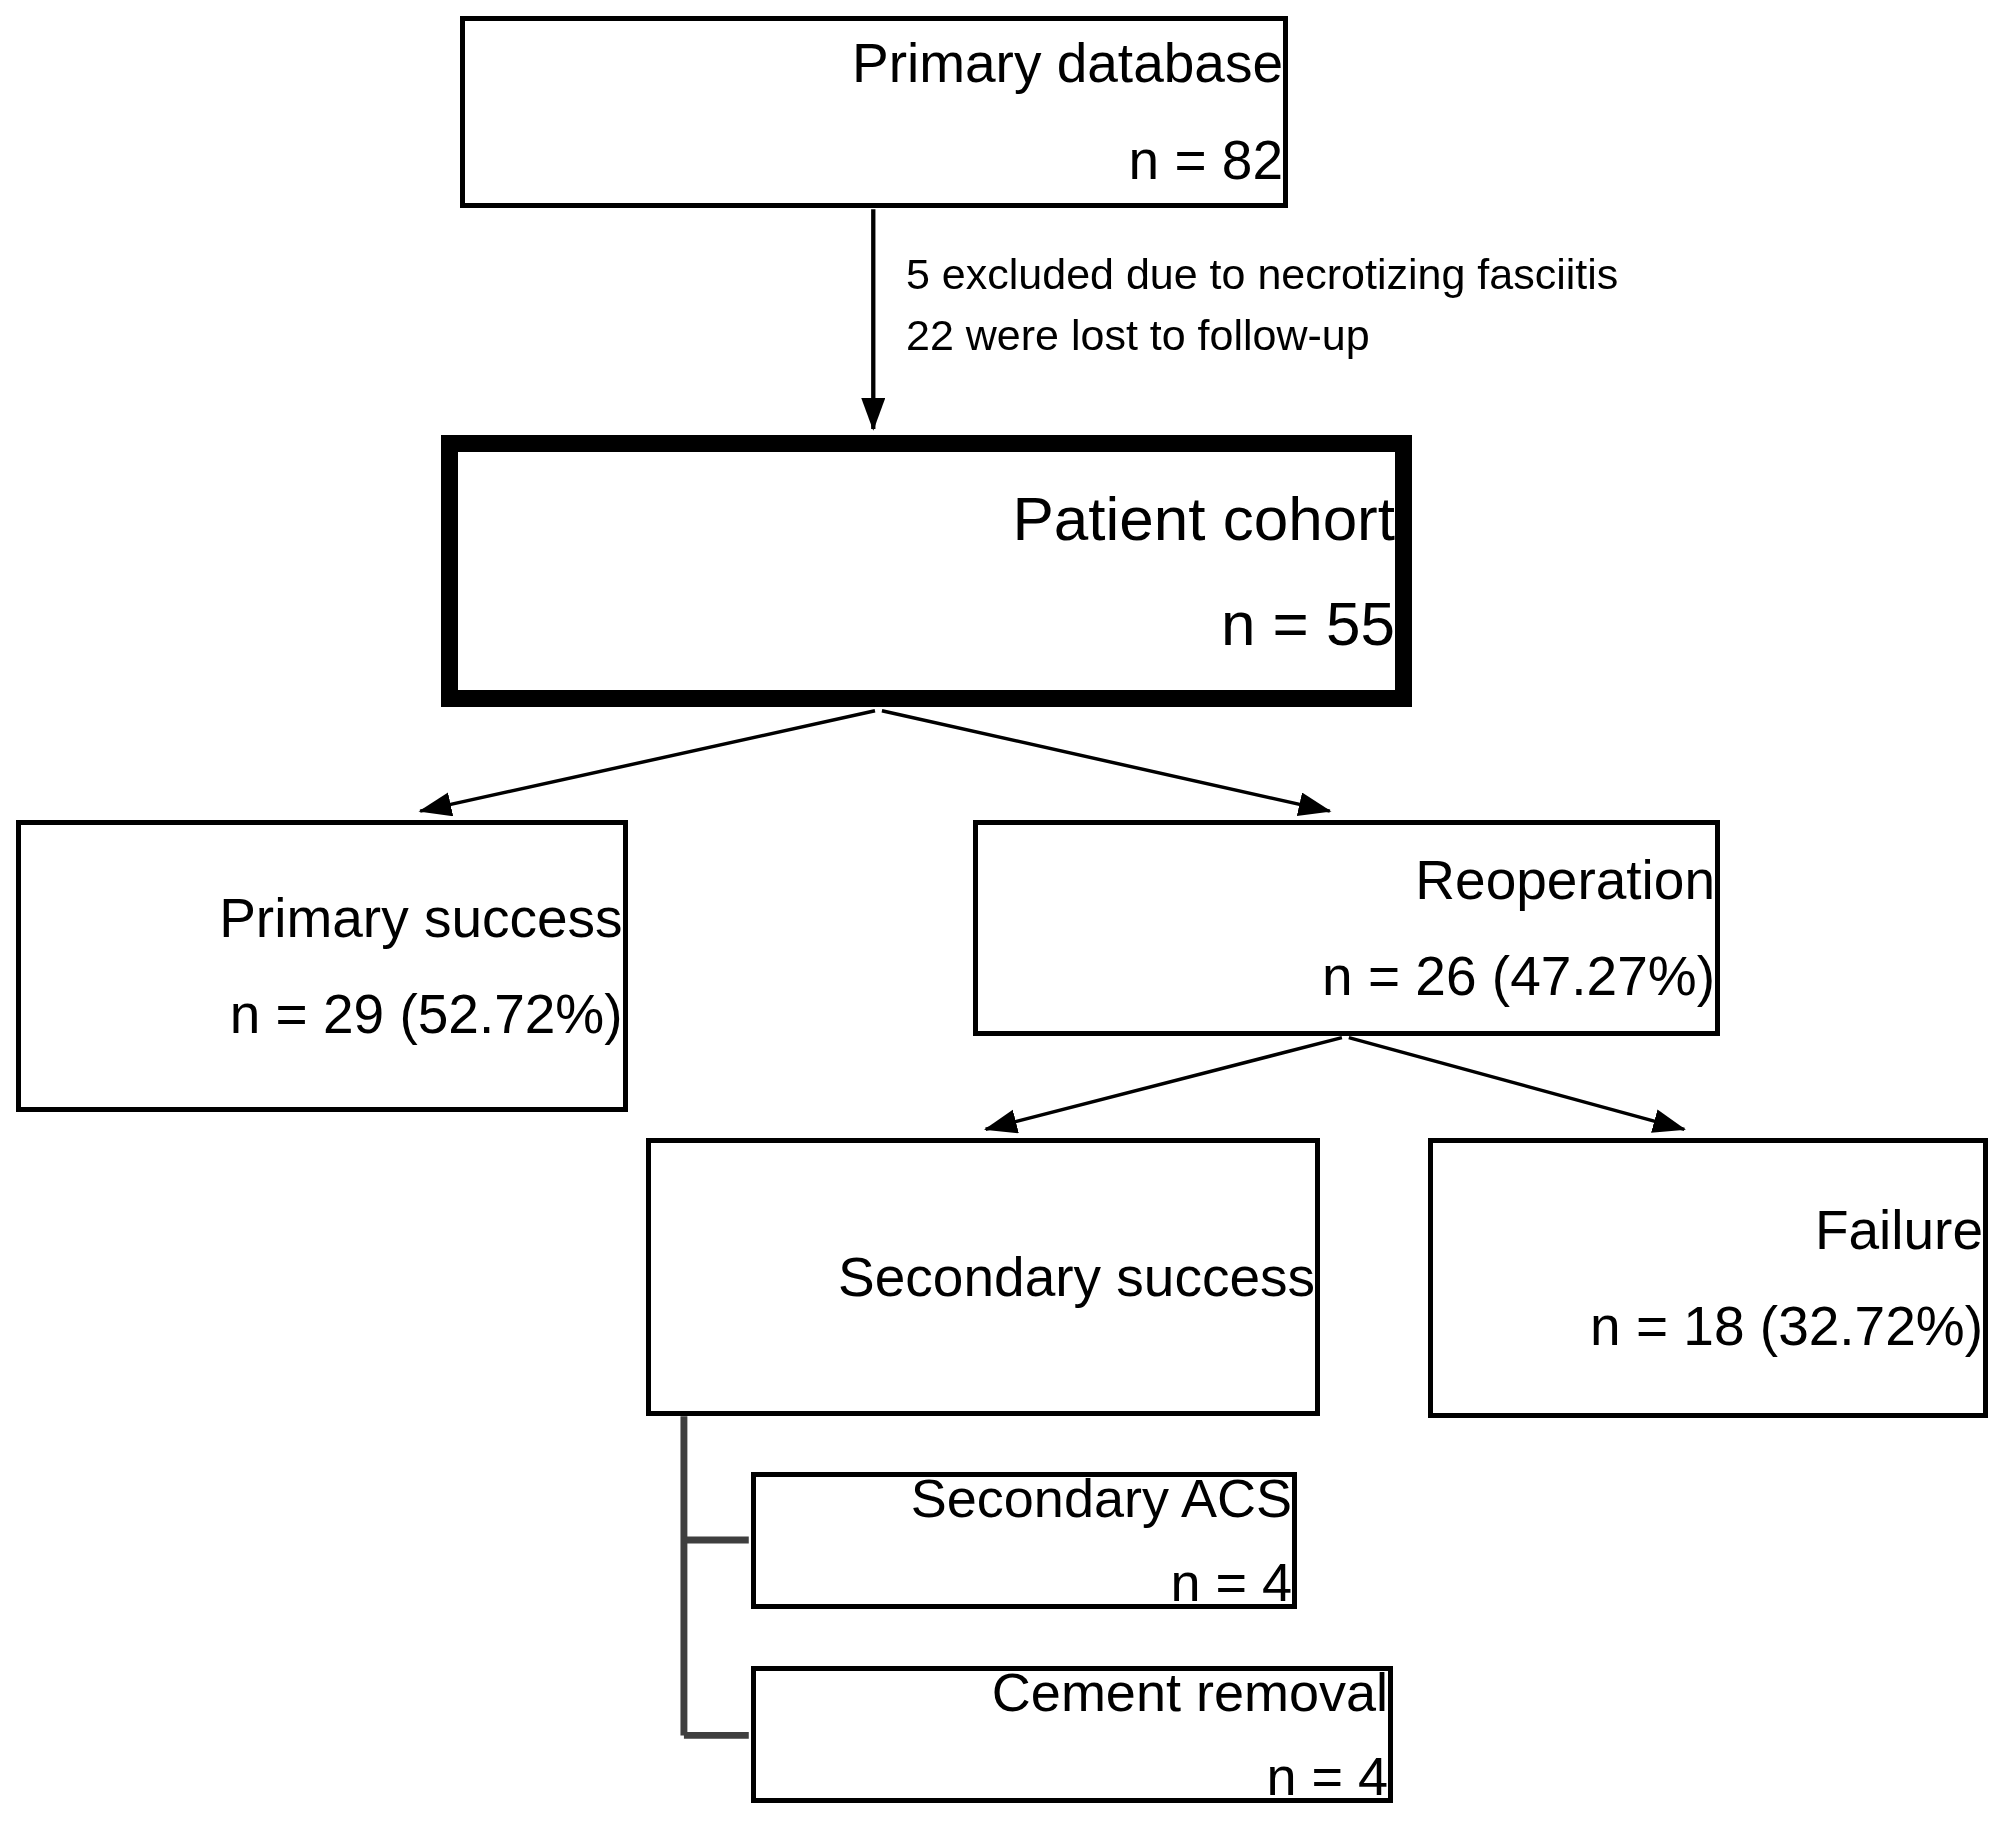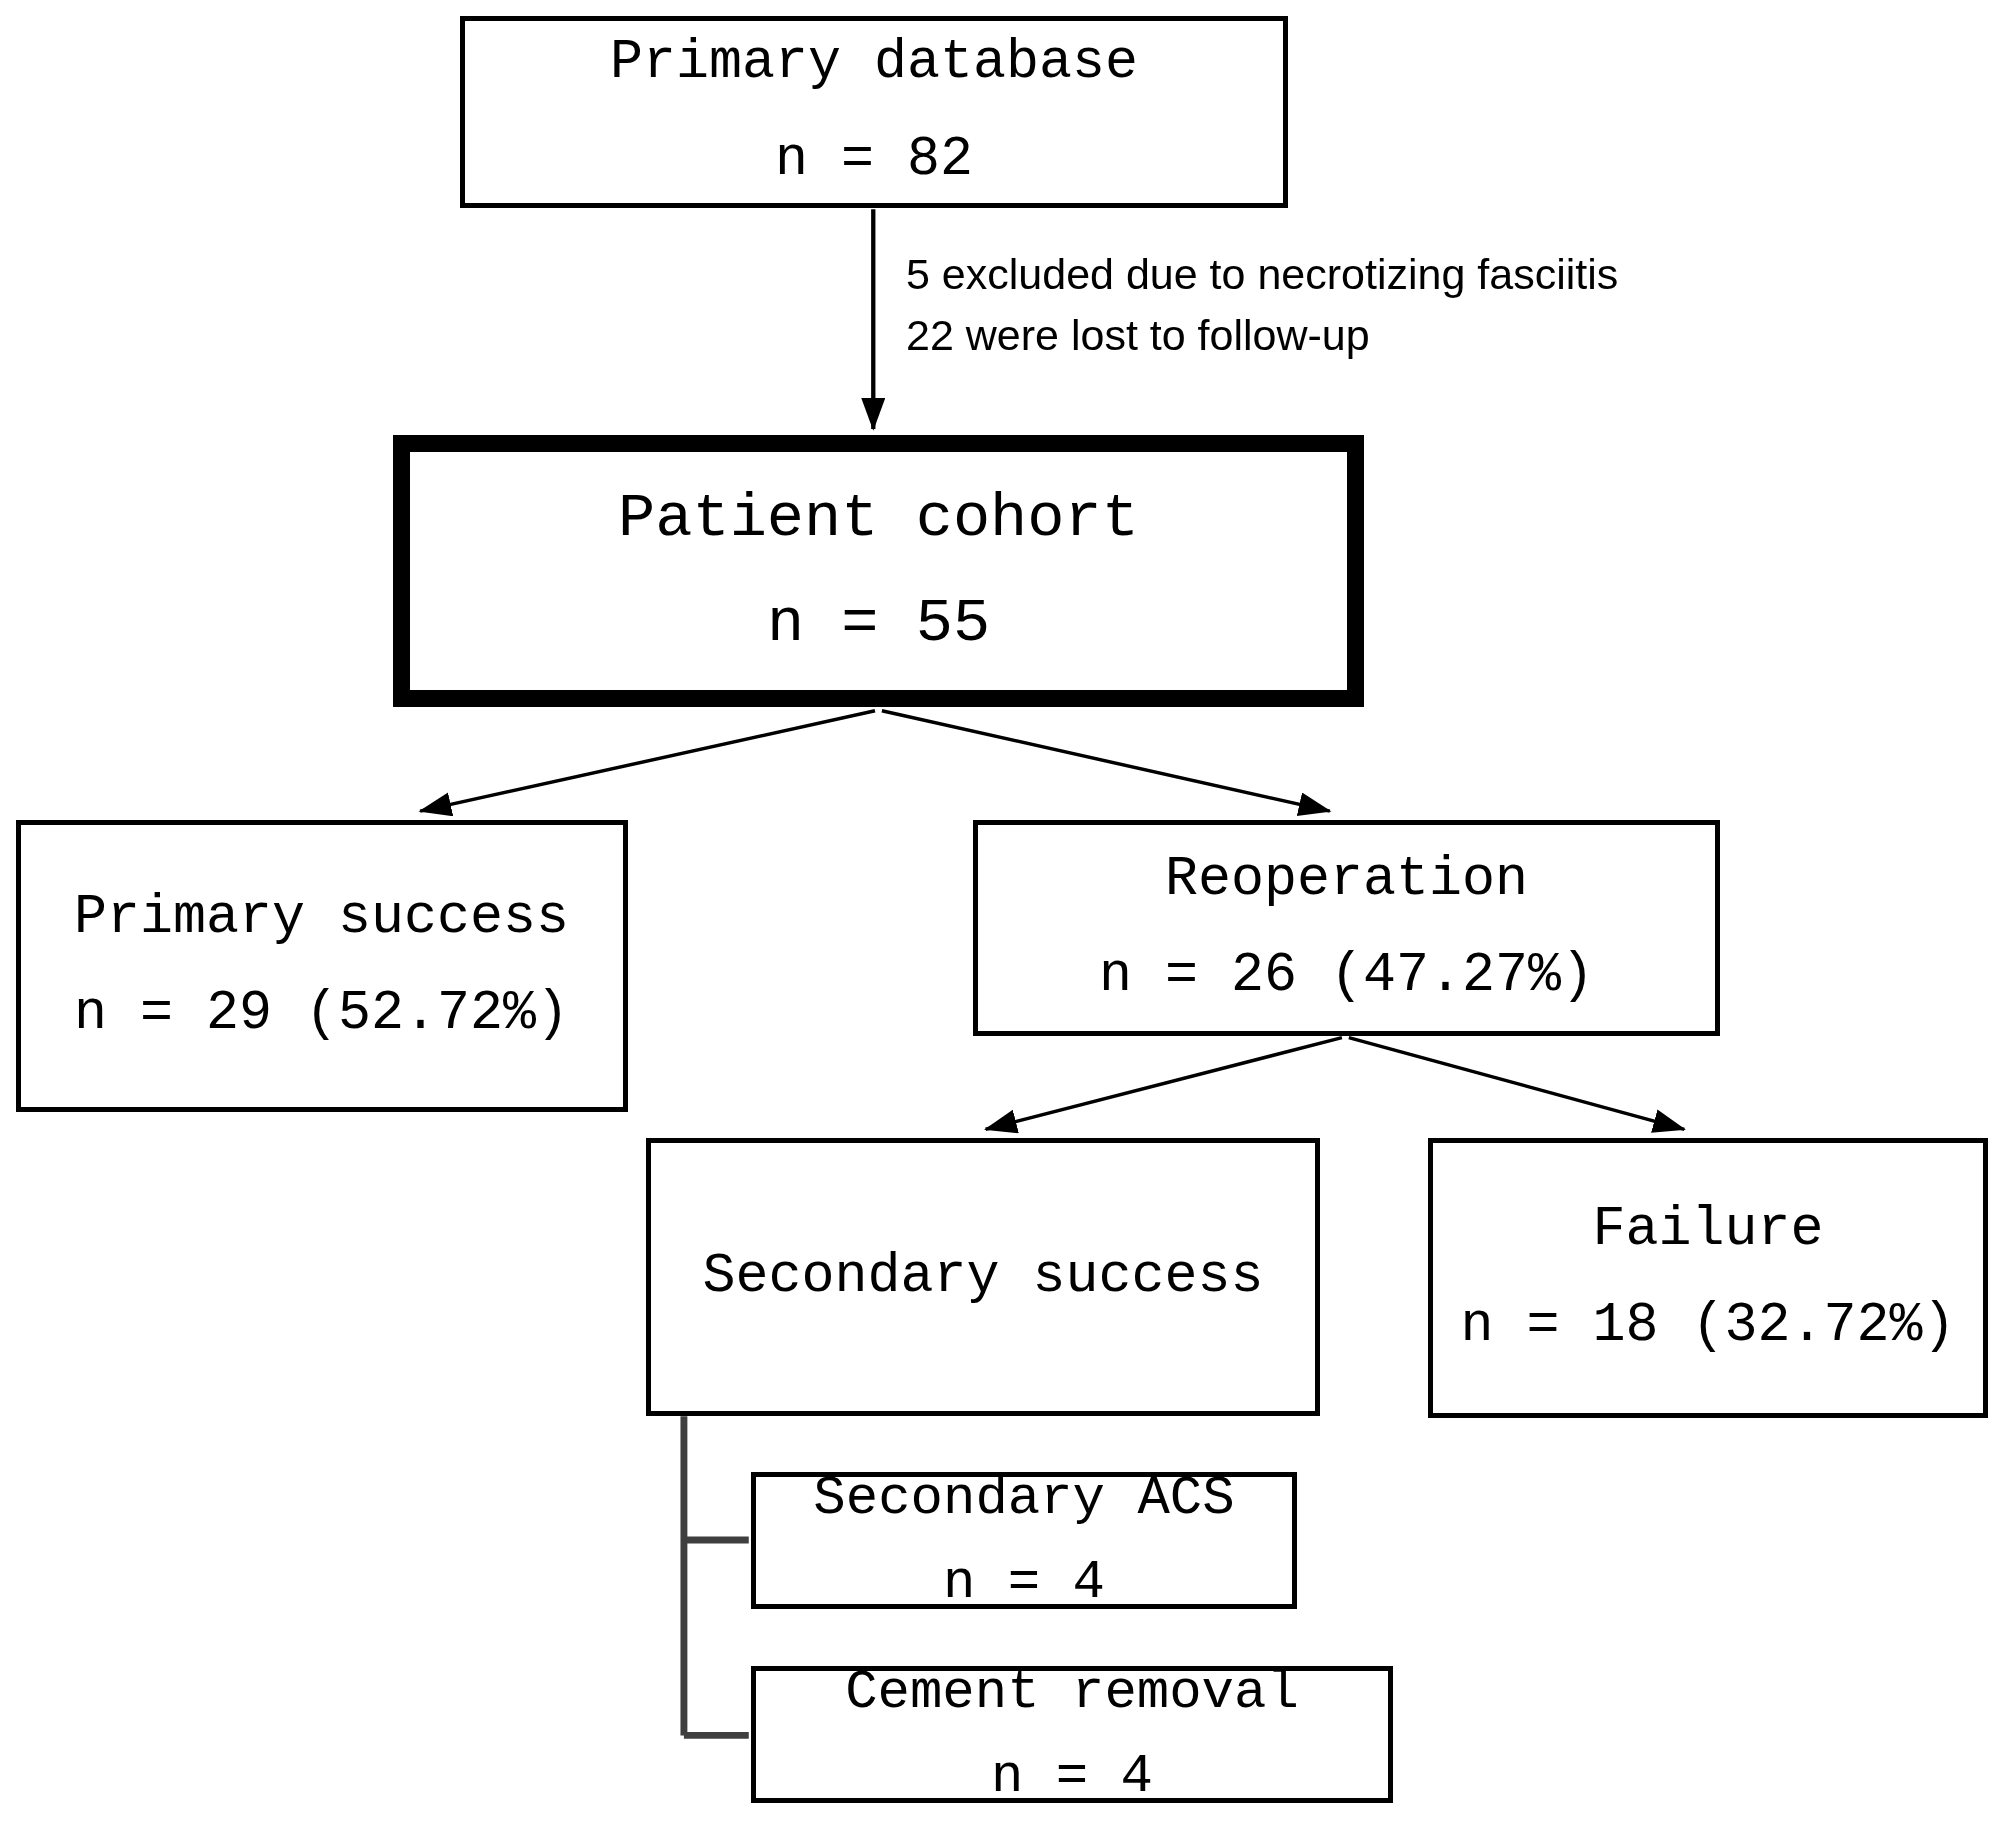--- a/index.html
+++ b/index.html
@@ -25,31 +25,31 @@
     pointer-events: none;
   }
   .node {
     position: absolute;
     box-sizing: border-box;
     background: #ffffff;
     border: 5.2px solid #000000;
     display: flex;
     flex-direction: column;
     justify-content: center;
-    align-items: center;
+    align-items: flex-end;
     text-align: center;
-    font-family: Liberation Mono, monospace;
   }
   .node .node-line {
     font-size: 55px;
     line-height: 1.75;
     white-space: nowrap;
   }
   .node.thick {
     border-width: 17.3px;
+    margin-left: 48px;
   }
   .node.thick .node-line {
     font-size: 62px;
     line-height: 1.7;
   }
   .node.small .node-line {
     font-size: 54px;
     line-height: 1.55;
   }
   .annotation {

